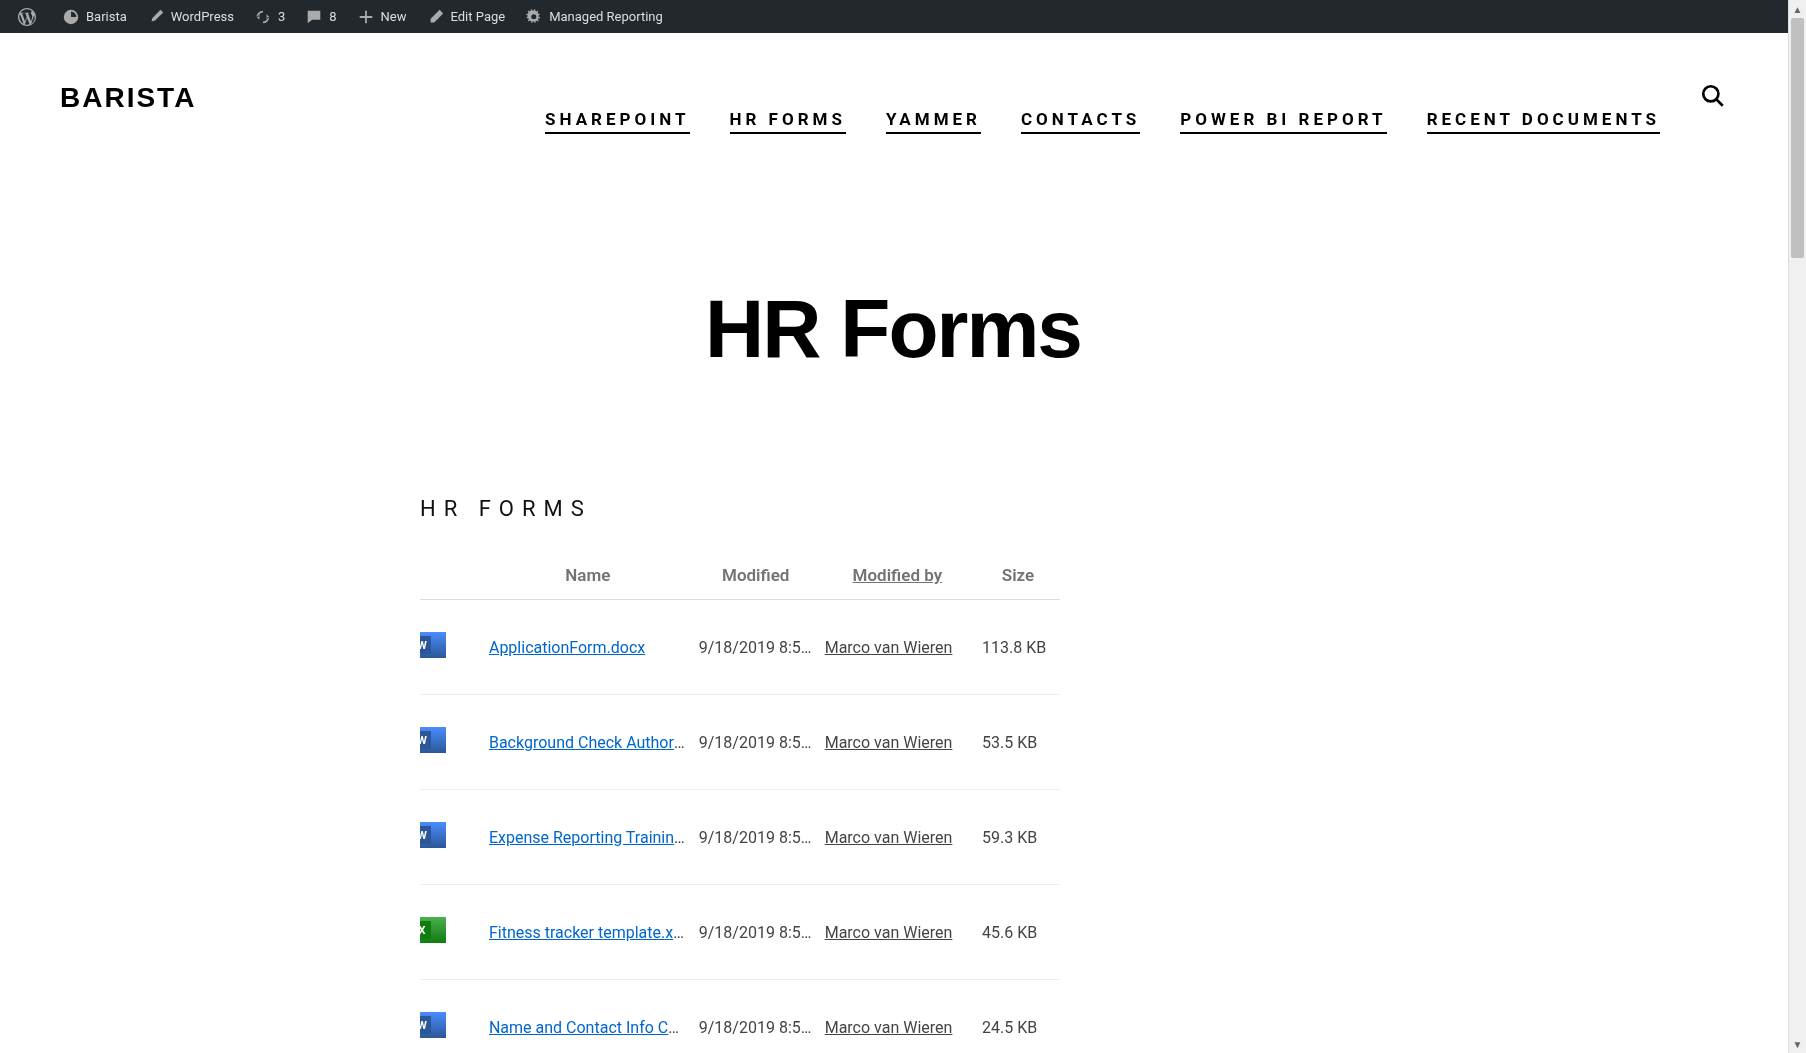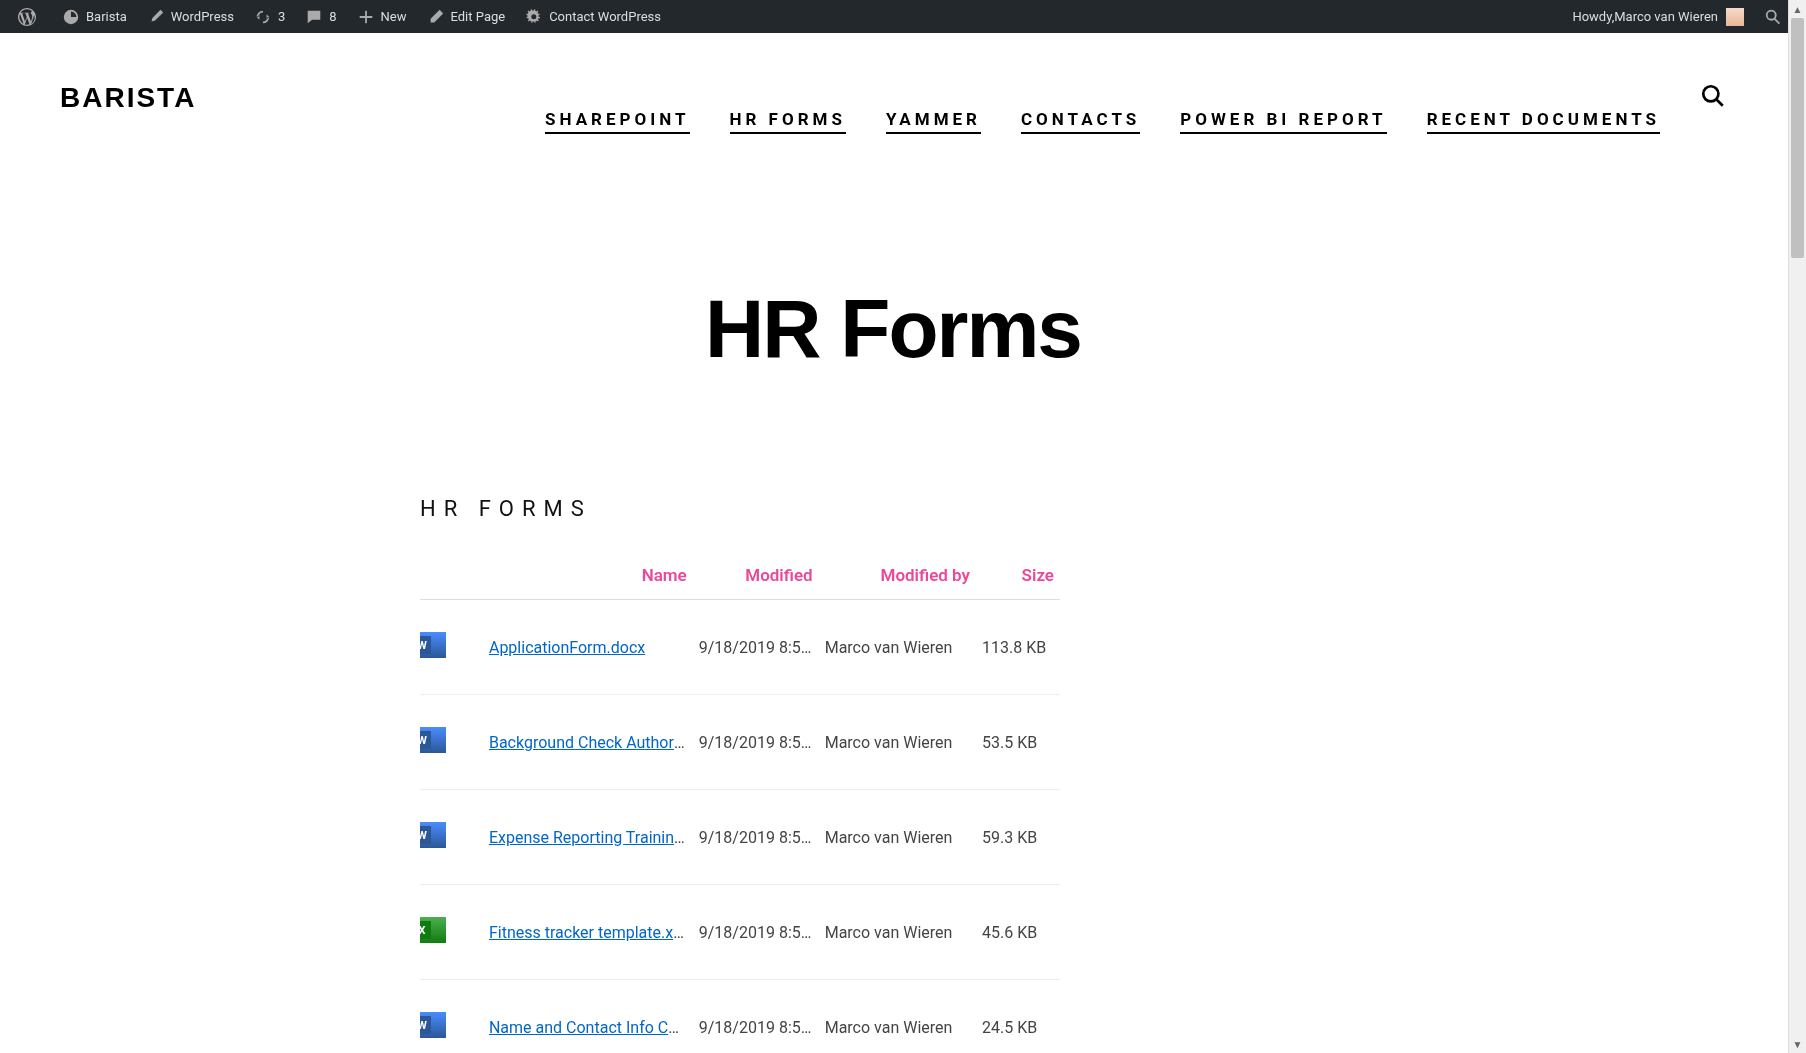--- a/index.html
+++ b/index.html
@@ -84,40 +84,40 @@
       font-size: 22px;
       font-weight: 400;
       letter-spacing: 8px;
       margin-bottom: 30px;
       color: #111;
     }
     
     
     .doc-table { width: 100%; border-collapse: collapse; }
     .doc-table thead th {
-      text-align: right;
+      text-align: center;
       font-weight: 600;
       font-size: 17px;
-      color: #ec4899;
+      color: #737373;
       padding: 14px 6px;
       border-bottom: 1px solid #ddd;
     }
     .doc-table tbody td {
       padding: 32px 6px;
       border-bottom: 1px solid #eee;
       font-size: 16px;
       color: #444;
       white-space: nowrap;
       overflow: hidden;
       text-overflow: ellipsis;
     }
     .col-icon { width: 60px; padding-left: 0 !important; padding-right: 20px !important;}
     .col-name { width: 200px; max-width: 200px;}
     .col-mod { width: 120px; max-width: 120px; margin-left: 39px;}
-    .col-modby { width: 150px; max-width: 150px;}
+    .col-modby { width: 150px; max-width: 150px; text-decoration: underline;}
     .col-size { width: 80px; }
     .doc-link { color: #0066cc; text-decoration: underline; cursor: pointer; }
     
     .file-icon { width: 26px; height: 26px; display: inline-block; position: relative; }
     .file-icon.word { background: linear-gradient(#4a8cff, #2b5797); }
     .file-icon.word::before {
       content: "W"; position: absolute; left: -7px; top: 4px;
       width: 18px; height: 18px; background: #2b5797; color: #fff;
       font-size: 11px; font-weight: bold; display:flex; align-items:center; justify-content:center;
     }
@@ -203,35 +203,21 @@
           </svg>
       </span>
       <span>Edit Page</span>
     </div>
     <div class="wp-item">
       <span class="icon">
         <svg width="18" height="18" viewBox="0 0 20 20">
             <path d="M10 6a4 4 0 100 8 4 4 0 000-8zm8 4l2 .5-.5 2-2-.5a8 8 0 01-1 2.4l1.4 1.5-1.4 1.4-1.5-1.4a8 8 0 01-2.4 1l.5 2-2 .5-.5-2a8 8 0 01-2.6 0l-.5 2-2-.5.5-2a8 8 0 01-2.4-1L2 17.3.6 15.9l1.4-1.5a8 8 0 01-1-2.4l-2 .5L-1.5 10.5 0 10a8 8 0 010-2.6L-2 6.9l.5-2 2 .5a8 8 0 011-2.4L.1 1.5 1.5.1 3 1.5a8 8 0 012.4-1L4.9-1.5l2-.5.5 2a8 8 0 012.6 0l.5-2 2 .5-.5 2a8 8 0 012.4 1L15.9.1l1.4 1.4-1.4 1.5a8 8 0 011 2.4l2-.5.5 2-2 .5a8 8 0 010 2.6z" transform="scale(0.7) translate(4,4)"></path>
           </svg>
       </span>
-      <span>Contact WordPress</span>
-    </div>
-  </div>
-  <div class="wp-right">
-    <div class="wp-item">
-      <span>Howdy, </span>
-      <span>Marco van Wieren</span>
-      <span class="avatar"></span>
-    </div>
-    <div class="wp-item">
-      <span class="icon">
-        <svg width="18" height="18" viewBox="0 0 20 20">
-            <path d="M8 2a6 6 0 014.8 9.6l5 5-1.4 1.4-5-5A6 6 0 118 2zm0 2a4 4 0 100 8 4 4 0 000-8z"></path>
-          </svg>
-      </span>
+      <span>Managed Reporting</span>
     </div>
   </div>
 </div>
 
 <div class="content-wrap">
 
 <div class="site-header">
   <div class="site-logo">BARISTA</div>
   <div class="site-nav">
     <div class="nav-links">

